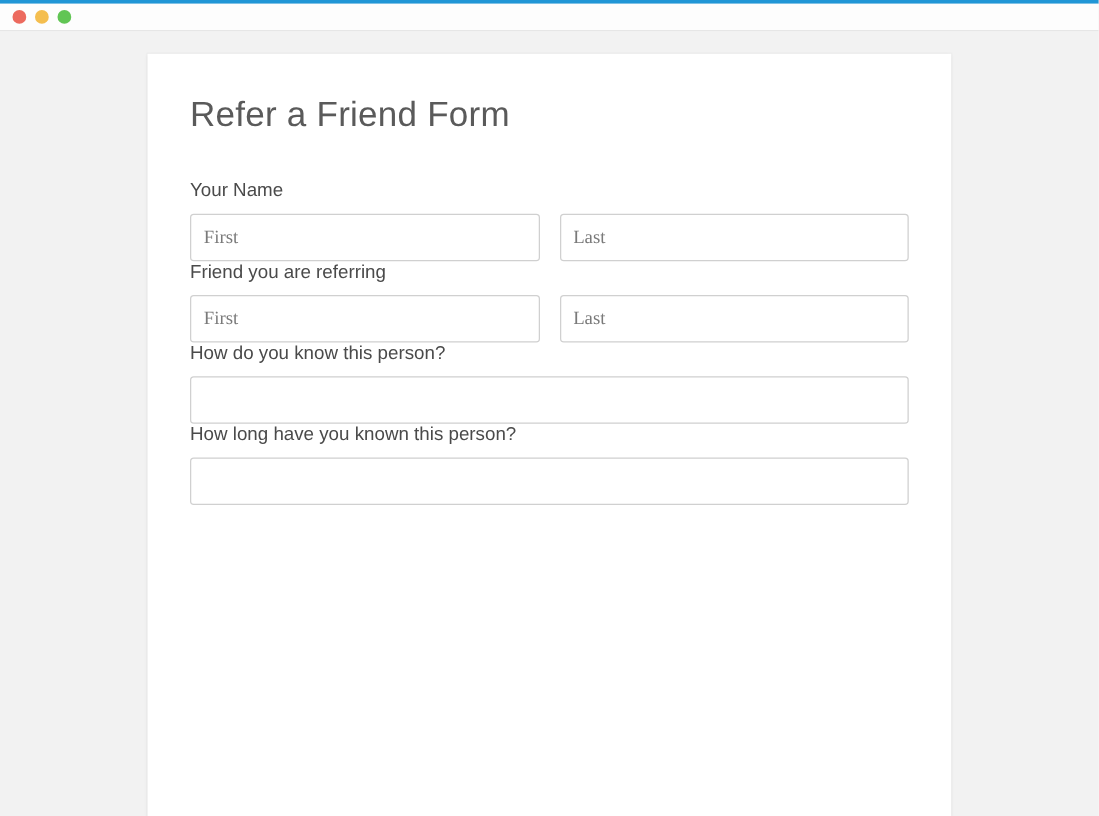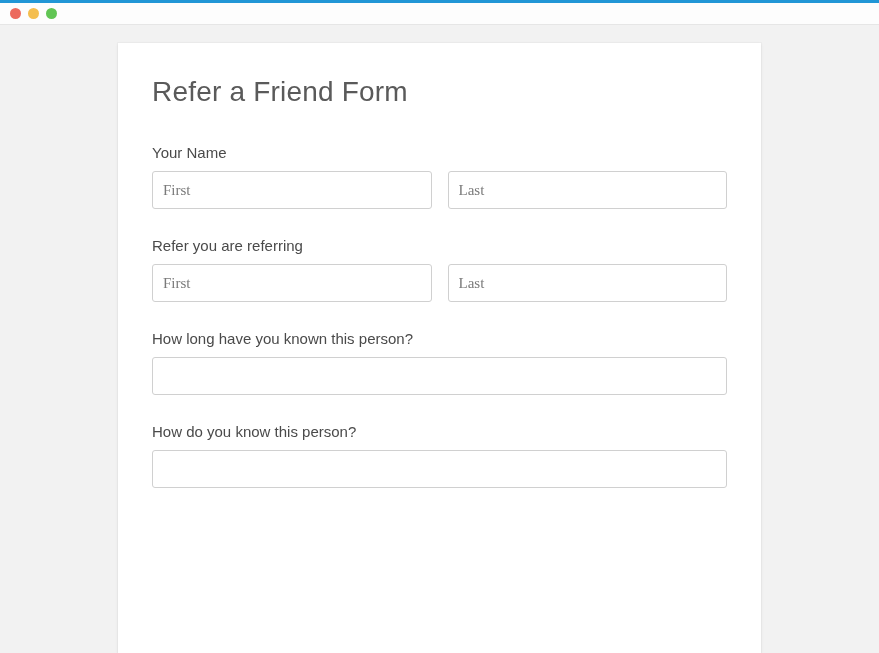--- a/index.html
+++ b/index.html
@@ -51,21 +51,20 @@
       padding: 33px 34px 0 34px;
     }
     .form-title {
       font-size: 28px;
       font-weight: 400;
       color: #5a5a5a;
       margin-bottom: 36px;
       letter-spacing: 0.2px;
     }
     .field-group {
-      margin-bottom: 28px;
     }
     .field-label {
       font-size: 15px;
       color: #4a4a4a;
       margin-bottom: 10px;
       display: block;
     }
     .row {
       display: flex;
       gap: 16px;
@@ -110,33 +109,33 @@
 
       <div class="field-group">
         <label class="field-label">Your Name</label>
         <div class="row">
           <input type="text" class="txt" placeholder="First" style="">
           <input type="text" class="txt" placeholder="Last" style="">
         </div>
       </div>
 
       <div class="field-group">
-        <label class="field-label">Refer you are referring</label>
+        <label class="field-label">Friend you are referring</label>
         <div class="row">
           <input type="text" class="txt" placeholder="First" style="">
           <input type="text" class="txt" placeholder="Last" style="">
         </div>
       </div>
 
       <div class="field-group">
-        <label class="field-label">How long have you known this person?</label>
+        <label class="field-label">How do you know this person?</label>
         <input type="text" class="txt" style="">
       </div>
 
       <div class="field-group">
-        <label class="field-label">How do you know this person?</label>
+        <label class="field-label">How long have you known this person?</label>
         <input type="text" class="txt" style="">
       </div>
 
 
     </div>
   </div>
 </div>
 
 </body></html>

